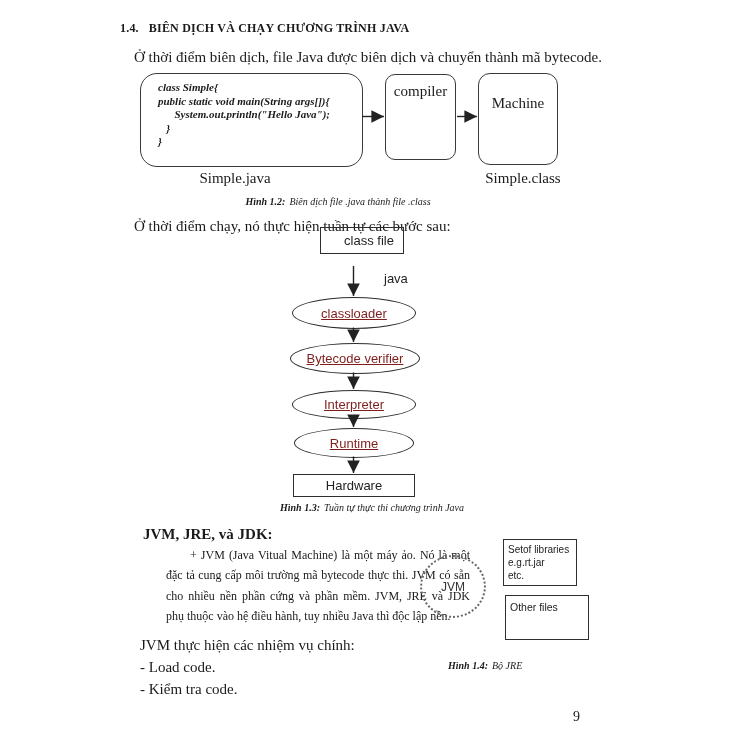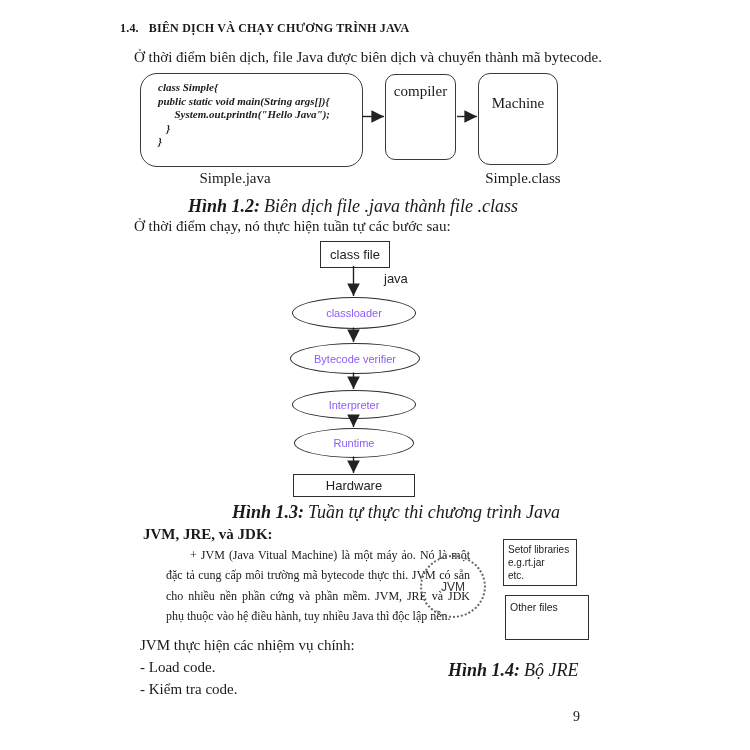--- a/index.html
+++ b/index.html
@@ -13,27 +13,27 @@
   .heading .num{margin-right:10px;}
   .para{font-size:15px;white-space:nowrap;}
   
   .code-box{left:140px;top:73px;width:221px;height:92px;border:1.4px solid #3a3a3a;border-radius:17px;}
   .code-text{padding:7px 0 0 17px;font:bold italic 11px "Liberation Serif", serif;line-height:13.5px;}
   .code-text div{white-space:pre;}
   .rbox{border:1.4px solid #3a3a3a;text-align:center;font-size:15px;}
   .box-compiler{left:385px;top:74px;width:71px;height:86px;border-radius:10px;padding-top:8px;box-sizing:border-box;}
   .box-bytecode{left:478px;top:73px;width:80px;height:92px;border-radius:12px;padding-top:21px;box-sizing:border-box;}
   .file-label{font-size:15px;text-align:center;width:120px;}
-  .caption{font-size:18px;font-style:italic;text-align:center;white-space:nowrap;}
+  .caption{font-size:10px;font-style:italic;text-align:center;white-space:nowrap;}
   .caption .pre{font-weight:bold;margin-right:4px;}
   
   .flow-rect{border:1.3px solid #2d2d2d;display:flex;align-items:center;justify-content:center;
     font-family:"Liberation Sans", sans-serif;font-size:13px;color:#222;}
   .flow-ellipse{border:1.3px solid #2d2d2d;border-radius:50%;display:flex;align-items:center;justify-content:center;
-    font-family:"Liberation Sans", sans-serif;font-size:11px;color:#8b5cf6;}
+    font-family:"Liberation Sans", sans-serif;font-size:13px;color:#7f1d1d;text-decoration:underline;}
   .java-label{font-family:"Liberation Sans", sans-serif;font-size:13px;color:#222;}
   
   .jvm-heading{top:526px;left:143px;font-size:15px;font-weight:bold;}
   .jvm-body{top:545px;left:118px;width:304px;font-size:12px;line-height:20.3px;text-align:justify;text-indent:24px;margin-left:48px;}
   
   .jvm-circle{left:420px;top:555px;width:62px;height:59px;border:2px dotted #666;border-radius:50%;
     display:flex;align-items:center;justify-content:center;font-family:"Liberation Sans", sans-serif;font-size:12px;color:#333;}
   .jre-box{border:1.4px solid #2f2f2f;font-family:"Liberation Sans", sans-serif;font-size:10px;line-height:13px;color:#222;box-sizing:border-box;padding:3px 2px 0 4px;}
   .libraries-box{left:503px;top:539px;width:74px;height:47px;}
   .other-box{left:505px;top:595px;width:84px;height:45px;font-size:10.5px;padding-top:5px;}
@@ -64,28 +64,28 @@
   <div class="abs file-label" style="left:175px;top:170px;">Simple.java</div>
   <div class="abs file-label" style="left:463px;top:170px;">Simple.class</div>
   <div class="abs caption" style="left:188px;top:196px;width:300px;">
     <span class="pre">Hình 1.2:</span><span>Biên dịch file .java thành file .class</span>
   </div>
 </div>
 
 <div class="abs para" style="top:218px;left:134px;">Ở thời điểm chạy, nó thực hiện tuần tự các bước sau:</div>
 
 <div>
-  <div class="abs flow-rect" style="left:320px;top:241px;width:68px;height:25px;">class file</div>
+  <div class="abs flow-rect" style="left:320px;top:227px;width:68px;height:25px;padding-left:14px;">class file</div>
   <div class="abs java-label" style="left:359px;top:271px;padding-left:25px;">java</div>
   <div class="abs flow-ellipse" style="left:292px;top:297px;width:122px;height:30px;">classloader</div>
   <div class="abs flow-ellipse" style="left:290px;top:343px;width:128px;height:29px;">Bytecode verifier</div>
   <div class="abs flow-ellipse" style="left:292px;top:390px;width:122px;height:27px;">Interpreter</div>
   <div class="abs flow-ellipse" style="left:294px;top:428px;width:118px;height:28px;">Runtime</div>
   <div class="abs flow-rect" style="left:293px;top:474px;width:120px;height:21px;">Hardware</div>
-  <div class="abs caption" style="left:232px;top:502px;width:300px;">
+  <div class="abs caption" style="left:222px;top:502px;width:300px;">
     <span class="pre">Hình 1.3:</span><span>Tuần tự thực thi chương trình Java</span>
   </div>
 </div>
 
 <div class="abs jvm-heading">JVM, JRE, và JDK:</div>
 <div class="abs jvm-body">+ JVM (Java Vitual Machine) là một máy ảo. Nó là một đặc tả cung cấp môi trường mã bytecode thực thi. JVM có sẵn cho nhiều nền phần cứng và phần mềm. JVM, JRE và JDK phụ thuộc vào hệ điều hành, tuy nhiều Java thì độc lập nền.</div>
 <div class="abs para" style="top:637px;left:140px;">JVM thực hiện các nhiệm vụ chính:</div>
 <div class="abs para" style="top:659px;left:140px;">- Load code.</div>
 <div class="abs para" style="top:681px;left:140px;">- Kiểm tra code.</div>
 

